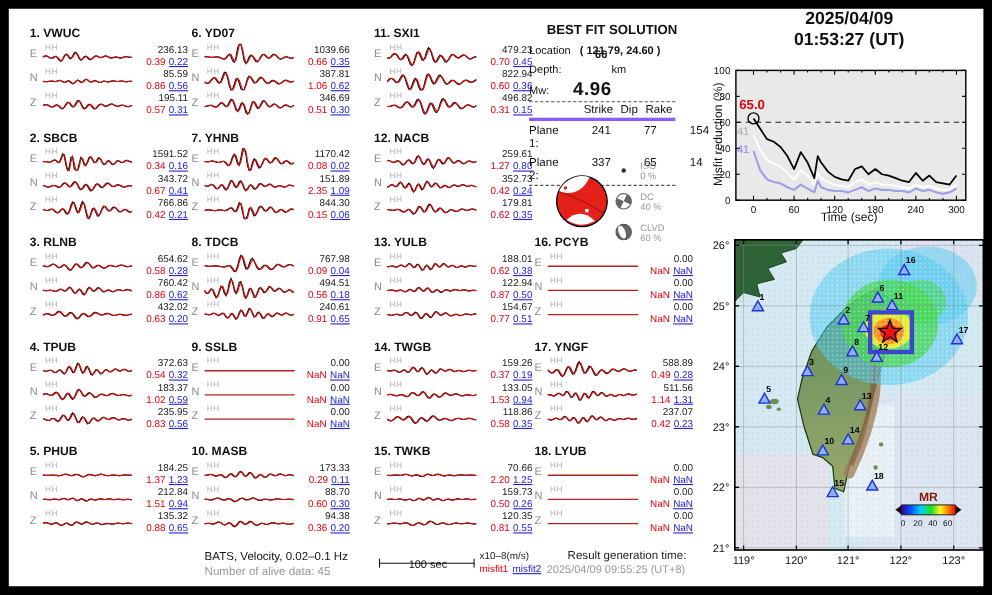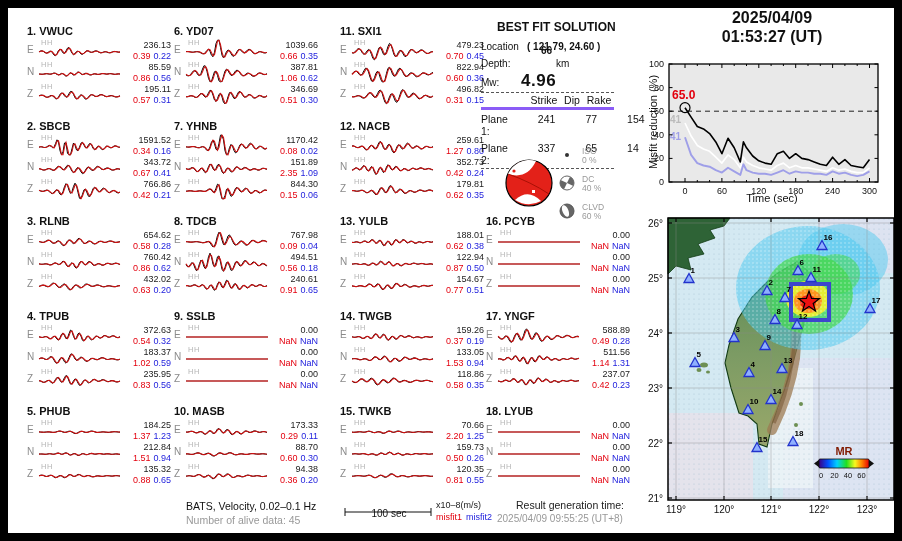--- a/index.html
+++ b/index.html
@@ -12,21 +12,21 @@
   .station-block{height:95px;}
   .station-header{font-size:11px;font-weight:bold;height:15px;line-height:15px;white-space:nowrap;}
   .trace-row{display:flex;height:22px;}
   .comp{width:12px;font-size:10px;color:#8a8a8a;padding-top:5px;text-align:left;}
   .trace{position:relative;width:82px;height:22px;}
   .hh{position:absolute;top:-1px;left:2px;font-size:7.5px;color:#b5b5b5;letter-spacing:.5px;}
   .trace svg{position:absolute;left:0;top:0;}
   .nums{width:47px;margin-left:3px;text-align:right;font-size:9px;line-height:10.5px;padding-top:1px;white-space:nowrap;}
   .amp{color:#222;}
   .m1{color:#e3000e;}
-  .m2{color:#2222dd;margin-left:3px;}
+  .m2{color:#2222dd;margin-left:3px;text-decoration:underline;}
   
   .sol-title{font-size:12px;font-weight:bold;}
   .sol-row{font-size:10px;}
   .bold{font-weight:bold;}
   .mw-val{font-size:17px;font-weight:bold;letter-spacing:.5px;}
   .ptable{position:absolute;left:481px;top:92px;width:133px;font-size:10.5px;}
   .ptable .hdr-row,.ptable .val-row{display:flex;}
   .ptable .c0{width:47px;}
   .ptable .c1{width:32px;text-align:center;}
   .ptable .c2{width:24px;text-align:center;}

